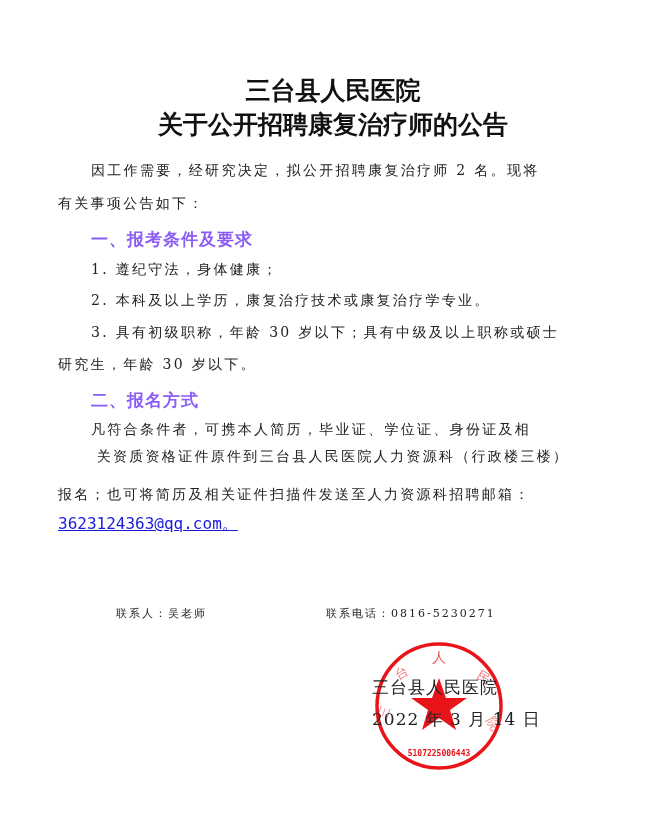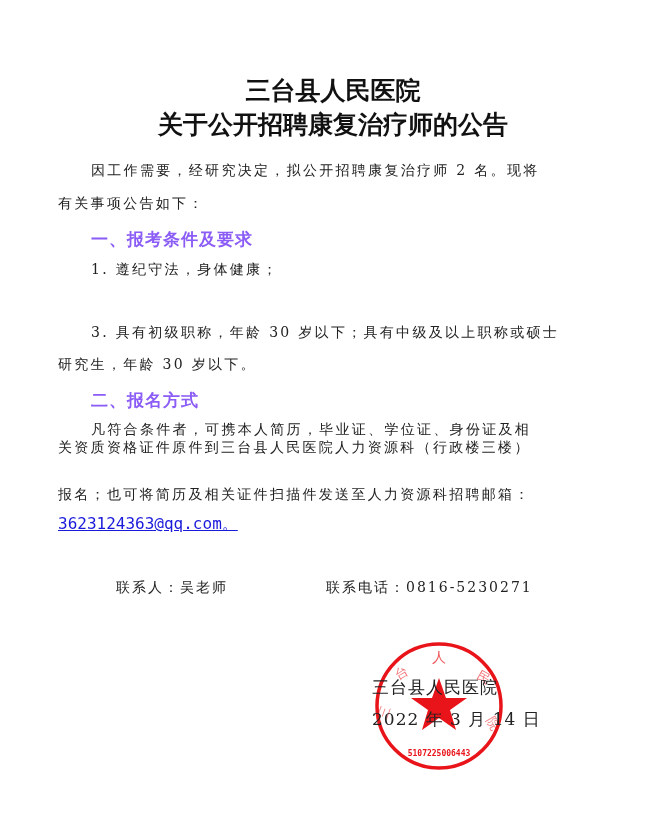--- a/index.html
+++ b/index.html
@@ -11,45 +11,46 @@
            font-size: 25px; color: #111; letter-spacing: 0px; }
   .t1 { top: 74px; }
   .t2 { top: 108px; }
   .line { position: absolute; left: 58px; width: 550px; font-size: 14px;
           white-space: nowrap; letter-spacing: 2.3px; color: #222; }
   .indent { left: 91px; }
   .heading { position: absolute; left: 91px; font-size: 17px; font-weight: bold;
              font-family: "DejaVu Sans", "Liberation Sans", sans-serif; color: #8b5cf6; letter-spacing: 1px; }
   .email { position: absolute; left: 58px; top: 514px; font-size: 16px; color: #1a1adb;
            text-decoration: underline; font-family: "DejaVu Sans Mono", "Liberation Mono", monospace; letter-spacing: 0px; }
-  .contact { position: absolute; top: 579px; font-size: 14px; letter-spacing: 2px; color: #222; }
+  .contact { position: absolute; top: 606px; font-size: 11px; letter-spacing: 2px; color: #222; }
   .stamp { position: absolute; left: 368px; top: 640px; width: 142px; height: 132px; }
   .sign { position: absolute; font-size: 17px; color: #222; white-space: nowrap; letter-spacing: 1px; }
 </style>
 </head>
 <body>
 
 <div class="page">
 
   <div class="title t1">三台县人民医院</div>
   <div class="title t2">关于公开招聘康复治疗师的公告</div>
 
   <div class="line indent" style="top:162px;">因工作需要，经研究决定，拟公开招聘康复治疗师 2 名。现将</div>
   <div class="line" style="top:195px;">有关事项公告如下：</div>
 
   <div class="heading" style="top:228px;">一、报考条件及要求</div>
 
   <div class="line indent" style="top:261px;">1. 遵纪守法，身体健康；</div>
+  <div class="line indent" style="top:292px;">2. 本科及以上学历，康复治疗技术或康复治疗学专业。</div>
   <div class="line indent" style="top:324px;">3. 具有初级职称，年龄 30 岁以下；具有中级及以上职称或硕士</div>
   <div class="line" style="top:356px;">研究生，年龄 30 岁以下。</div>
 
   <div class="heading" style="top:389px;">二、报名方式</div>
 
   <div class="line indent" style="top:421px;">凡符合条件者，可携本人简历，毕业证、学位证、身份证及相</div>
-  <div class="line" style="top:439px;">关资质资格证件原件到三台县人民医院人力资源科（行政楼三楼）</div>
+  <div class="line" style="top:448px;text-align:center;">关资质资格证件原件到三台县人民医院人力资源科（行政楼三楼）</div>
   <div class="line" style="top:486px;">报名；也可将简历及相关证件扫描件发送至人力资源科招聘邮箱：</div>
   <a class="email">3623124363@qq.com。</a>
 
   <div class="contact" style="left:116px;">联系人：吴老师</div>
   <div class="contact" style="left:326px;">联系电话：0816-5230271</div>
 
   <svg class="stamp" viewBox="0 0 142 132">
     <circle cx="71" cy="66" r="62" fill="none" stroke="#e8141a" stroke-width="3.5"></circle>
     <polygon points="71,38 78,58 99,58 82,70 88,90 71,78 54,90 60,70 43,58 64,58" fill="#e8141a"></polygon>
     <text x="71" y="22" font-size="14" fill="#e8141a" text-anchor="middle" opacity="0.7" font-family="DejaVu Sans, sans-serif">人</text>

